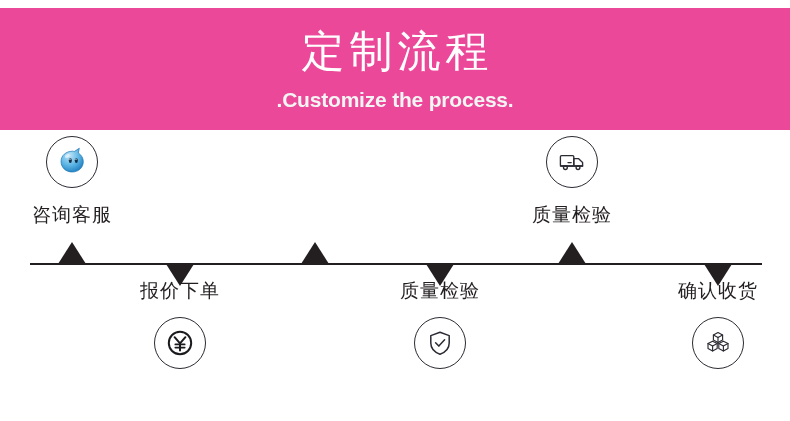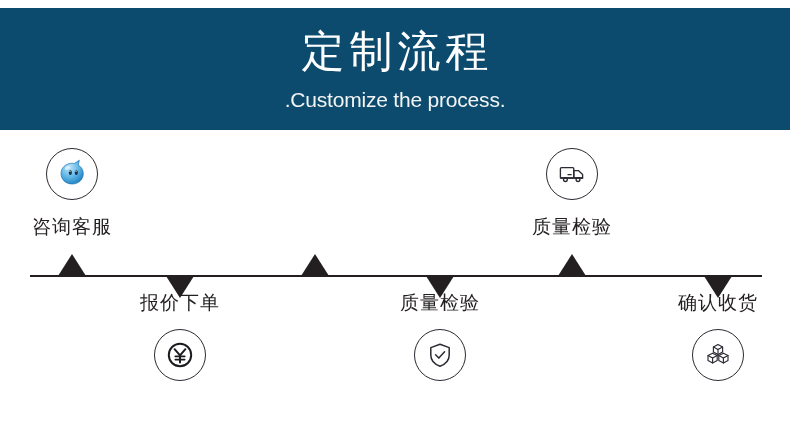--- a/index.html
+++ b/index.html
@@ -24,21 +24,21 @@
     background: #ffffff;
   }
 
   
   .header-band {
     position: absolute;
     left: 0;
     top: 8px;
     width: 790px;
     height: 122px;
-    background: #0c4a6e;
+    background: #ec4899;
     box-sizing: border-box;
     display: flex;
     flex-direction: column;
     align-items: center;
     justify-content: flex-start;
   }
   .header-title {
     margin: 0;
     padding: 0;
     color: #ffffff;
@@ -48,30 +48,30 @@
     font-weight: 400;
     margin-top: 22px;
     text-indent: 5px;
   }
   .header-subtitle {
     margin: 12px;
     padding: 0;
     color: #f2f5f3;
     font-size: 21px;
     line-height: 1.0;
-    font-weight: 400;
+    font-weight: 700;
     margin-top: 16px;
     letter-spacing: -0.2px;
   }
 
   
   .timeline {
     position: absolute;
     left: 0;
-    top: 130px;
+    top: 118px;
     width: 790px;
     height: 291px;
   }
   .axis-line {
     position: absolute;
     left: 30px;
     top: 145px;
     width: 732px;
     height: 2px;
     background: #231f20;

